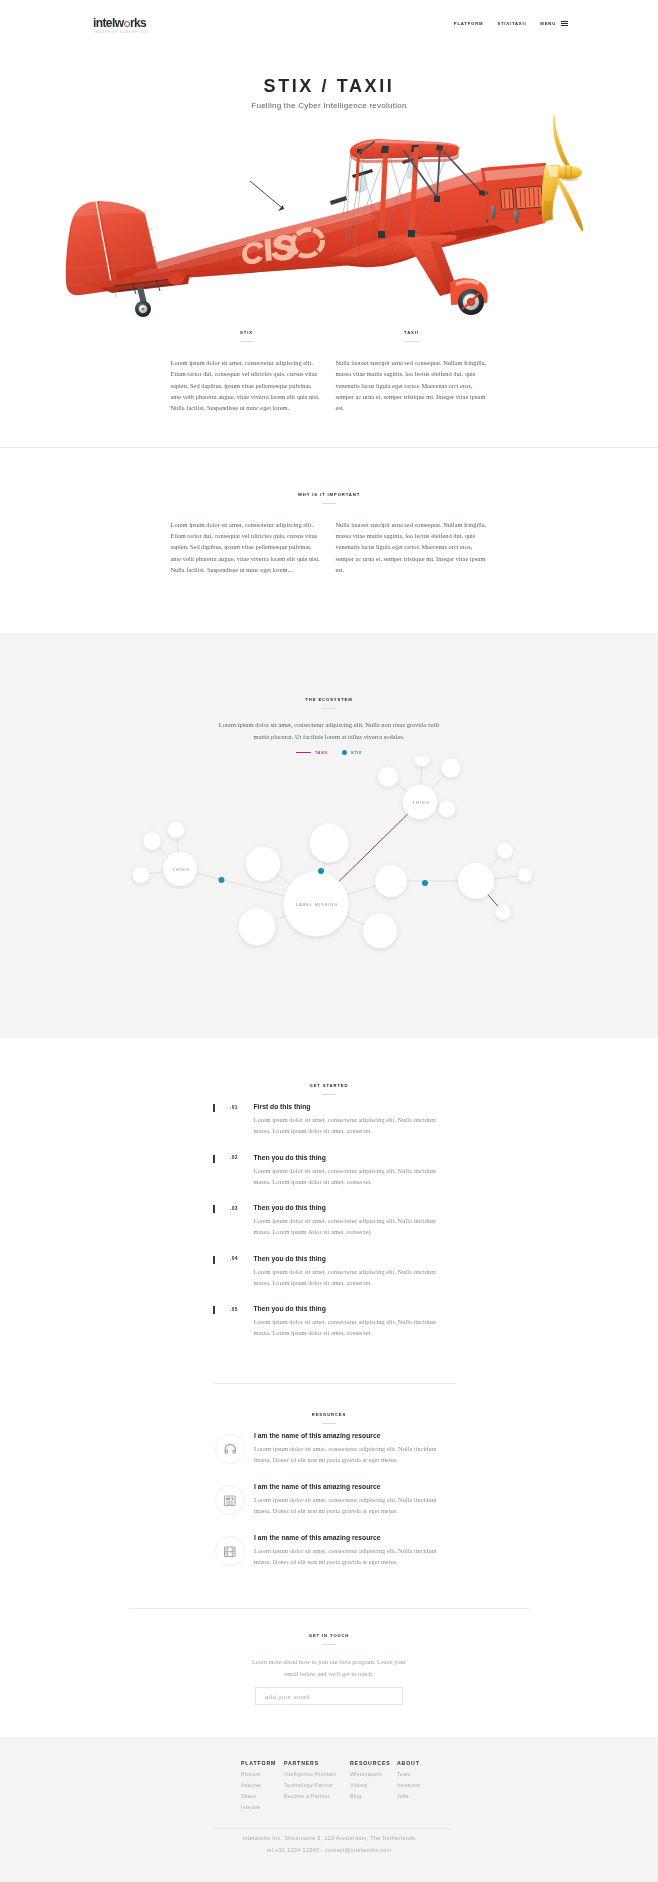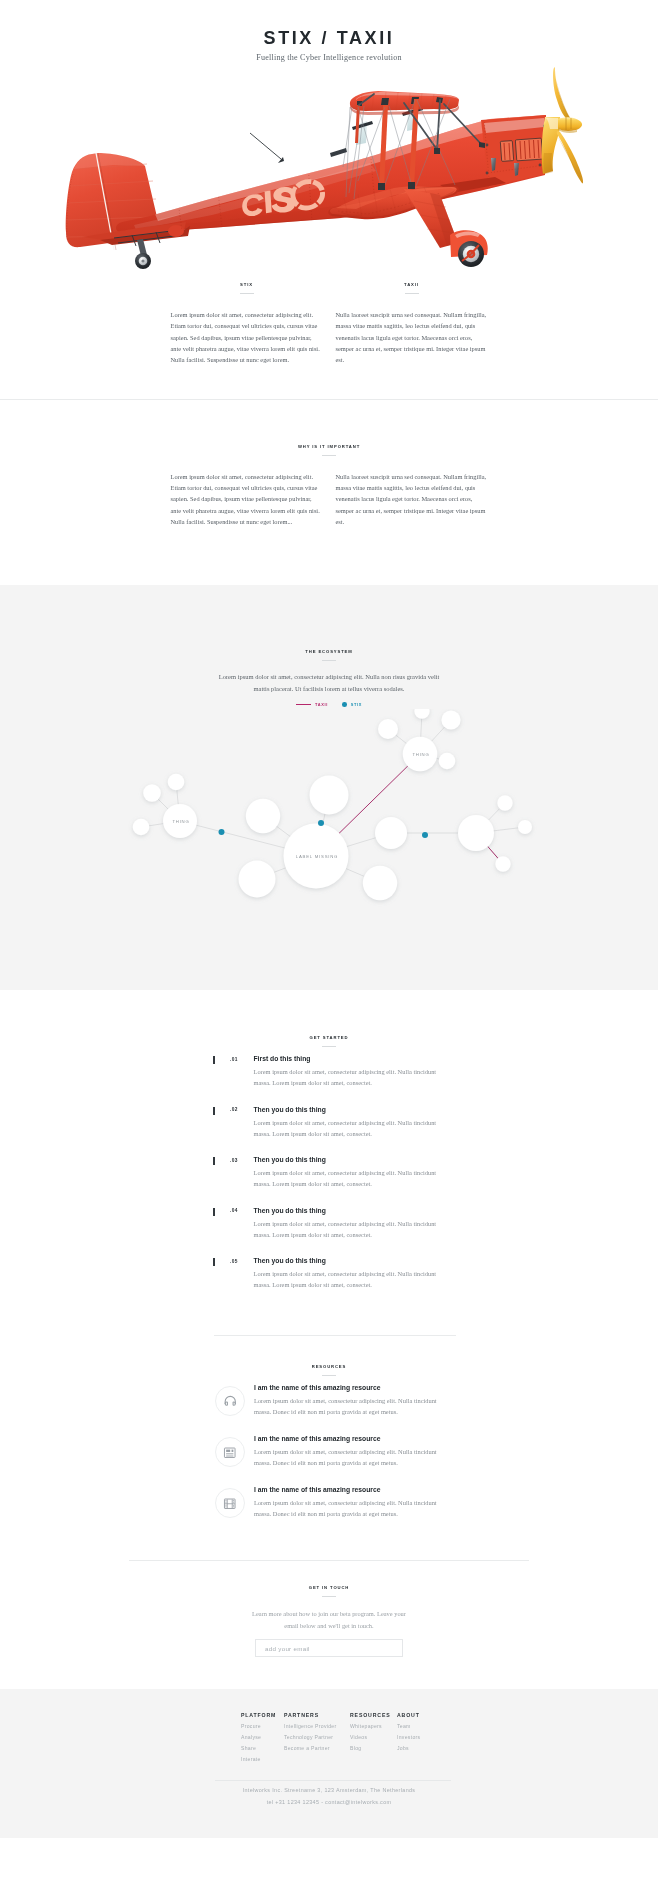--- a/index.html
+++ b/index.html
@@ -14,21 +14,21 @@
 .logo-ring{display:inline-block;width:6.2px;height:6.2px;border:1.7px solid #a83063;border-radius:50%;vertical-align:-0.3px;margin:0 0.2px;}
 .logo-tag{font-family:"Liberation Sans",sans-serif;font-size:3.35px;letter-spacing:0.56px;color:#c6cacd;margin-top:0.5px;line-height:5px;white-space:nowrap;position:relative;left:0.5px;}
 .nav{position:absolute;right:90px;top:21px;display:flex;align-items:center;}
 .nav-link{font-size:4.25px;font-weight:700;letter-spacing:0.78px;color:#262c31;text-decoration:none;white-space:nowrap;margin-left:14px;}
 .burger{display:inline-block;width:7px;margin-left:5px;}
 .burger span{display:block;height:1.05px;background:#262c31;margin-bottom:1.1px;}
 .burger span:last-child{margin-bottom:0;}
 
 .hero{position:relative;}
 .hero-title{text-align:center;font-size:18px;font-weight:700;letter-spacing:2.6px;color:#22282d;padding-top:30px;line-height:17px;font-family:"Liberation Sans",sans-serif;}
-.hero-sub{text-align:center;font-family:Liberation Serif, serif;font-size:8.1px;letter-spacing:.22px;color:#5d656c;margin-top:6px;line-height:10px;}
+.hero-sub{text-align:center;font-family:Liberation Sans, sans-serif;font-size:8.1px;letter-spacing:.22px;color:#5d656c;margin-top:6px;line-height:10px;}
 .plane-wrap{width:658px;height:212px;margin-top:4px;position:relative;}
 .plane-wrap svg{display:block;width:658px;height:212px;}
 
 .container{width:317px;margin:0 auto;}
 .sec-head{text-align:center;font-size:4.2px;font-weight:700;letter-spacing:0.88px;color:#22282d;line-height:6px;}
 .sec-rule{width:14px;height:1px;background:#d8dbdd;margin:5px auto 0;}
 .two-col{display:flex;justify-content:space-between;}
 .col{width:152px;}
 .col-head{text-align:center;font-size:4.2px;font-weight:700;letter-spacing:0.88px;color:#22282d;line-height:6px;}
 .body-text{font-family:"Liberation Serif",serif;font-size:6.4px;line-height:11.35px;color:#575e65;text-align:left;}
@@ -89,20 +89,36 @@
 .f-link{display:block;font-size:5.1px;color:#a7adb2;letter-spacing:.3px;text-decoration:none;margin-bottom:5.6px;white-space:nowrap;line-height:5.3px;}
 .f-hr{width:236px;height:1px;background:#e6e8e9;margin:12px auto 0;position:relative;left:4px;}
 .f-addr{text-align:center;font-size:5.4px;color:#a7adb2;letter-spacing:.35px;margin-top:6px;line-height:6px;}
 .f-contact{text-align:center;font-size:5.4px;color:#a7adb2;letter-spacing:.35px;margin-top:6px;line-height:6px;}
 </style>
 </head>
 <body>
 
 <div class="page">
 
+<header class="site-header">
+  <div class="logo">
+    <div class="logo-word"><span>intelw</span><span class="logo-ring"></span><span>rks</span></div>
+    <div class="logo-tag">LAUNCHING SUMMER 2015</div>
+  </div>
+  <nav class="nav">
+    <a class="nav-link" href="#">PLATFORM</a>
+    <a class="nav-link" href="#">STIX/TAXII</a>
+    <a class="nav-link" href="#">MENU</a>
+    <span class="burger">
+          <span></span>
+          <span></span>
+          <span></span>
+        </span>
+  </nav>
+</header>
 
 <section class="hero">
   <h1 class="hero-title">STIX / TAXII</h1>
   <p class="hero-sub">Fuelling the Cyber Intelligence revolution</p>
   <div class="plane-wrap">
     <svg viewBox="0 0 658 212" xmlns="http://www.w3.org/2000/svg">
       <defs>
         <linearGradient id="fusG" x1="0.28" y1="0" x2="0.42" y2="1">
           <stop offset="0" stop-color="#f15d46"></stop>
               <stop offset="0.26" stop-color="#ea4b34"></stop>

